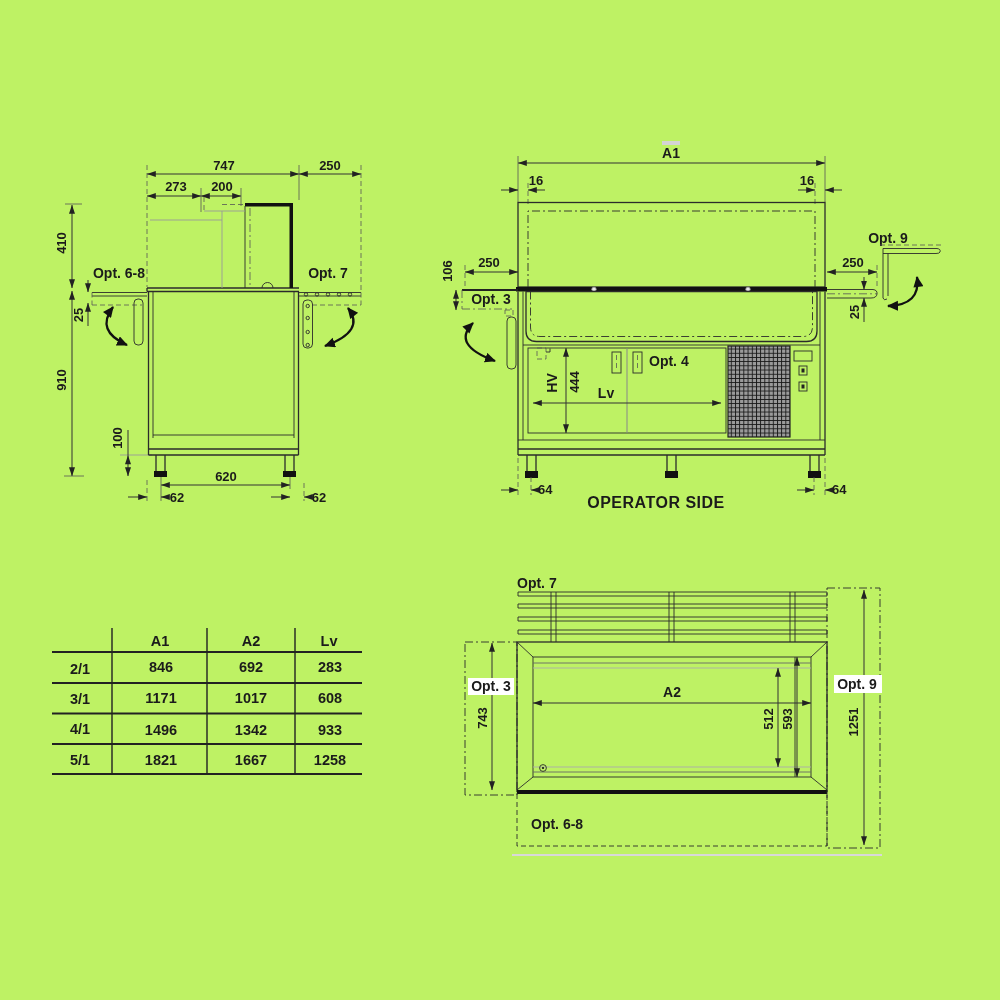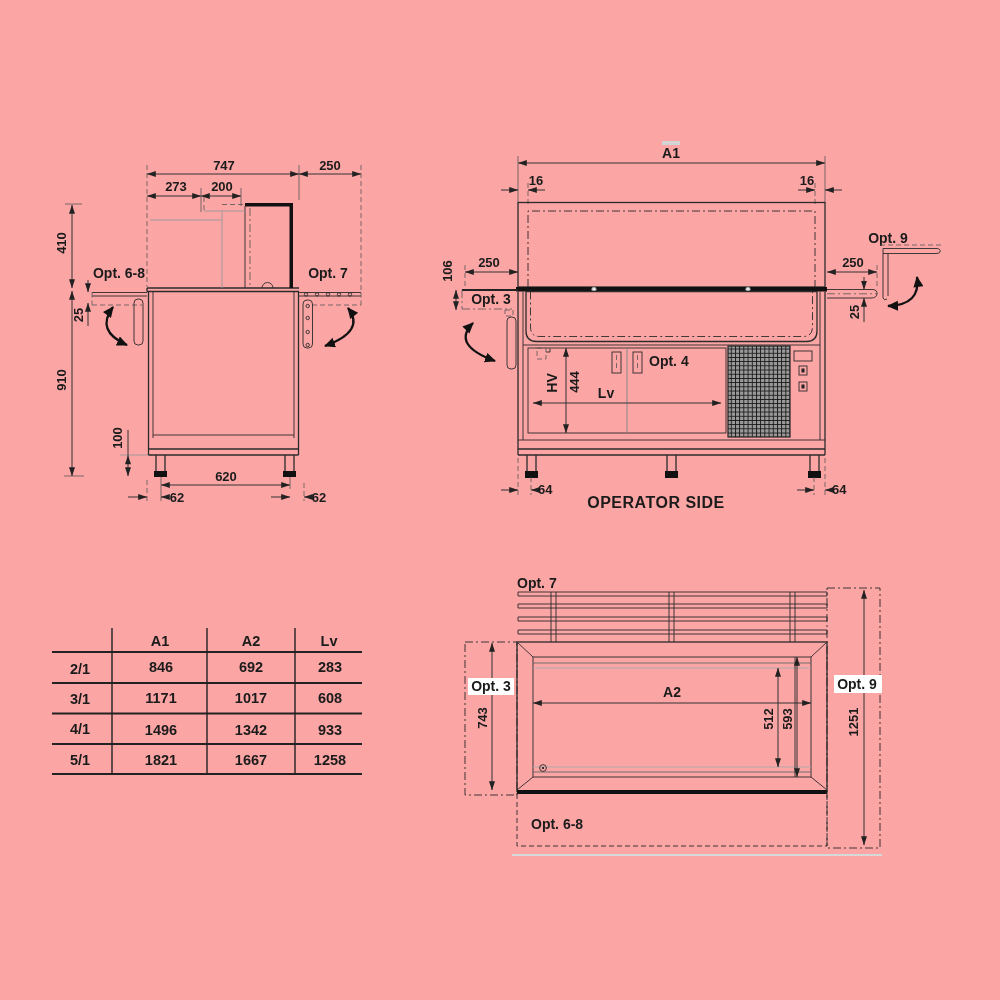--- a/index.html
+++ b/index.html
@@ -1,16 +1,16 @@
 <!DOCTYPE html>
 <html><head>
 <meta charset="utf-8">
 <style>
   html,body{margin:0;padding:0;background:#fff;}
-  .canvas{position:relative;width:1000px;height:1000px;background:#fca5a5;overflow:hidden;}
+  .canvas{position:relative;width:1000px;height:1000px;background:#bef264;overflow:hidden;}
   svg{position:absolute;left:0;top:0;}
   svg text{font-family:"Liberation Sans","DejaVu Sans",sans-serif;fill:#1b1b1b;font-weight:bold;}
   .dim{font-size:13px;}
   .lbl{font-size:14px;}
   .big{font-size:16px;letter-spacing:.5px;}
   .tbl{font-size:14.5px;}
   .ln{stroke:#2b2b2b;stroke-width:1.3;fill:none;}
   .thin{stroke:#2b2b2b;stroke-width:0.9;fill:none;}
   .tline{stroke:#222;stroke-width:1.8;fill:none;}
   .vline{stroke:#222;stroke-width:1.4;fill:none;}

